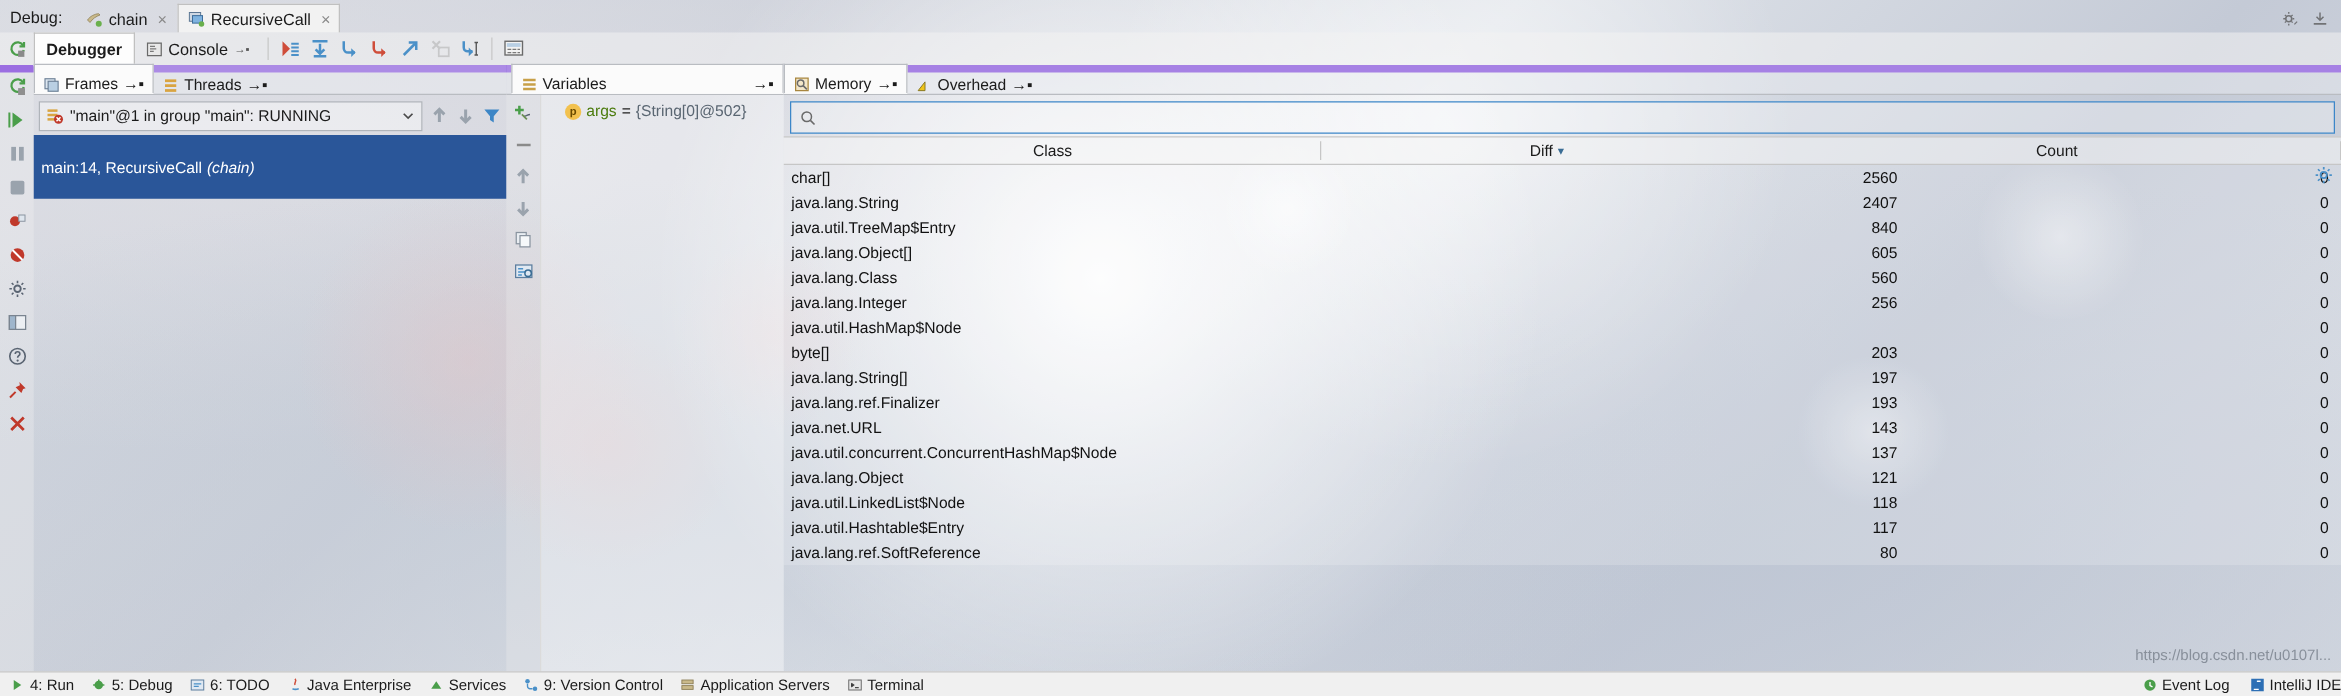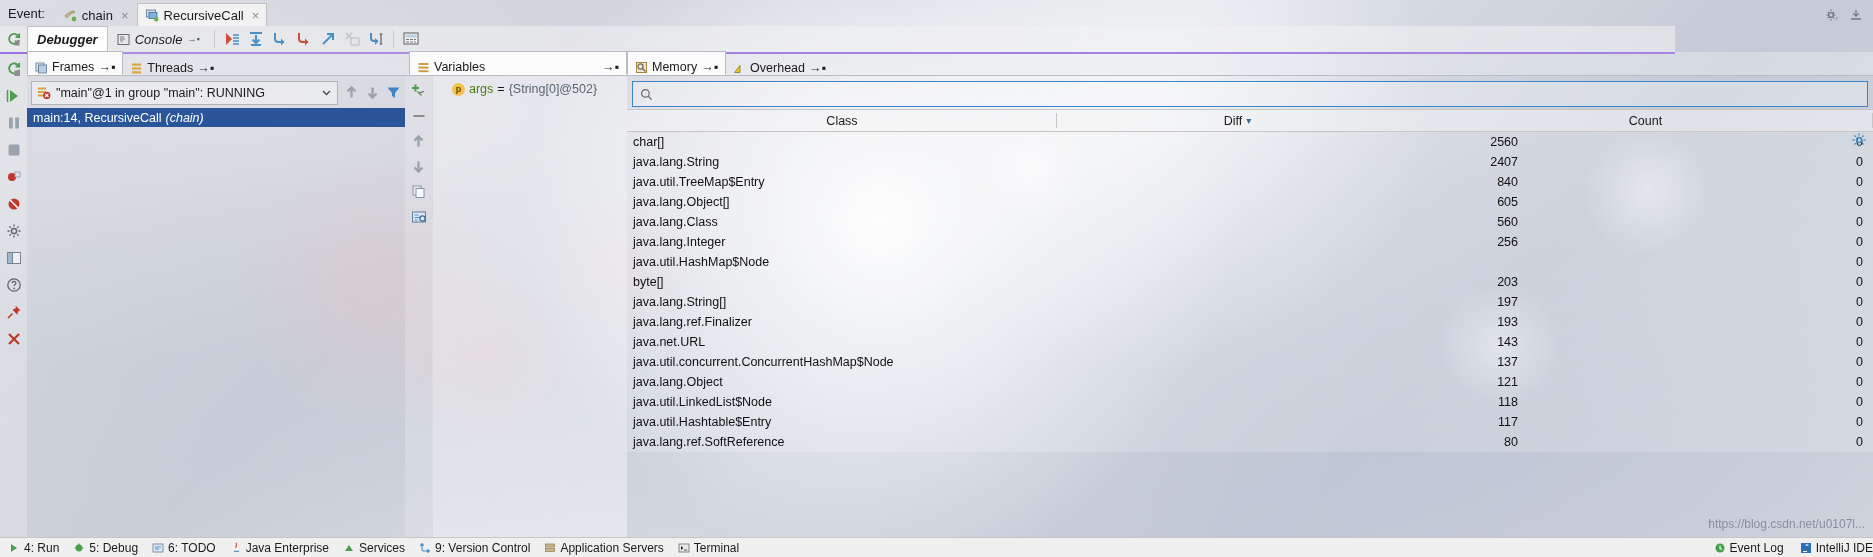--- a/index.html
+++ b/index.html
@@ -51,25 +51,24 @@
     background:#f2f2f2;
     border-color:#c0c0c0;
     border-top:1px solid #c0c0c0;
   }
   .wtab .closex{color:#8a8a8a;font-size:13px;margin-left:3px;}
   #topbar-right{margin-left:auto;display:flex;align-items:center;gap:10px;padding:0 10px 4px 0;}
   .hdr-ic{width:14px;height:14px;opacity:.75;}
 
   
   #toolrow{
-    position:absolute;left:0;top:26px;width:1675px;height:26px;
+    position:absolute;left:0;top:26px;width:1873px;height:26px;
     display:flex;align-items:center;z-index:3;
     background:rgba(242,242,242,0.55);
-    border-bottom:2px solid #6d28d9;
-    font-style:italic;
+    border-bottom:6px solid #6d28d9;
   }
   #toolrow .leftgut{width:27px;height:26px;display:flex;align-items:center;justify-content:center;}
   .ptab{
     height:25px;display:flex;align-items:center;gap:5px;padding:0 9px;
     font-size:13px;color:#1b1b1b;position:relative;
   }
   .ptab.active{background:#fdfdfd;border:1px solid #c0c0c0;border-bottom:1px solid #fdfdfd;font-weight:bold;}
   .ptab .pin{font-size:9px;color:#555;}
   .tsep{width:1px;height:18px;background:#c8c8c8;margin:0 5px;}
   .tbtn{width:24px;height:22px;display:flex;align-items:center;justify-content:center;}
@@ -97,21 +96,21 @@
   .threadbar{
     height:27px;display:flex;align-items:center;gap:6px;padding:3px 4px 0 4px;
   }
   .thread-combo{
     flex:1;height:22px;display:flex;align-items:center;gap:5px;padding:0 5px;
     border:1px solid #b0b4ba;background:rgba(255,255,255,0.42);font-size:12.5px;
   }
   .thread-combo .cname{flex:1;white-space:nowrap;overflow:hidden;}
   .frame-list{margin-top:2px;}
   .frame-row{
-    height:19px;display:flex;align-items:center;padding:0 6px;font-size:12.5px;
+    height:19px;display:flex;align-items:center;padding:16px 6px;font-size:12.5px;
   }
   .frame-row.sel{background:#2a5699;color:#fff;}
   .frame-row .ital{font-style:italic;margin-left:4px;}
 
   
   #varspanel{
     position:absolute;left:405px;top:52px;width:222px;height:485px;z-index:3;
   }
   #varstoolcol{
     position:absolute;left:405px;top:75px;width:27px;height:462px;
@@ -179,21 +178,21 @@
     font-size:12px;color:#7d8590;opacity:.85;font-family:"Liberation Sans",sans-serif;
   }
   svg{display:block;}
 </style>
 </head>
 <body>
 
 <div id="wallpaper"></div>
 
 <div id="topbar">
-  <div class="dbg-label">Event:</div>
+  <div class="dbg-label">Debug:</div>
 
   <div class="wtab">
     <span>
       <svg width="14" height="14" viewBox="0 0 14 14">
         <path d="M2 8c2-3 6-5 9-5l1 1c-3 1-6 3-8 6z" fill="#c9b98a" stroke="#8a7b52" stroke-width=".6"></path>
         <circle cx="11" cy="11" r="2.4" fill="#6ab04c"></circle>
       </svg>
     </span>
     <span>chain</span>
     <span class="closex">×</span>

